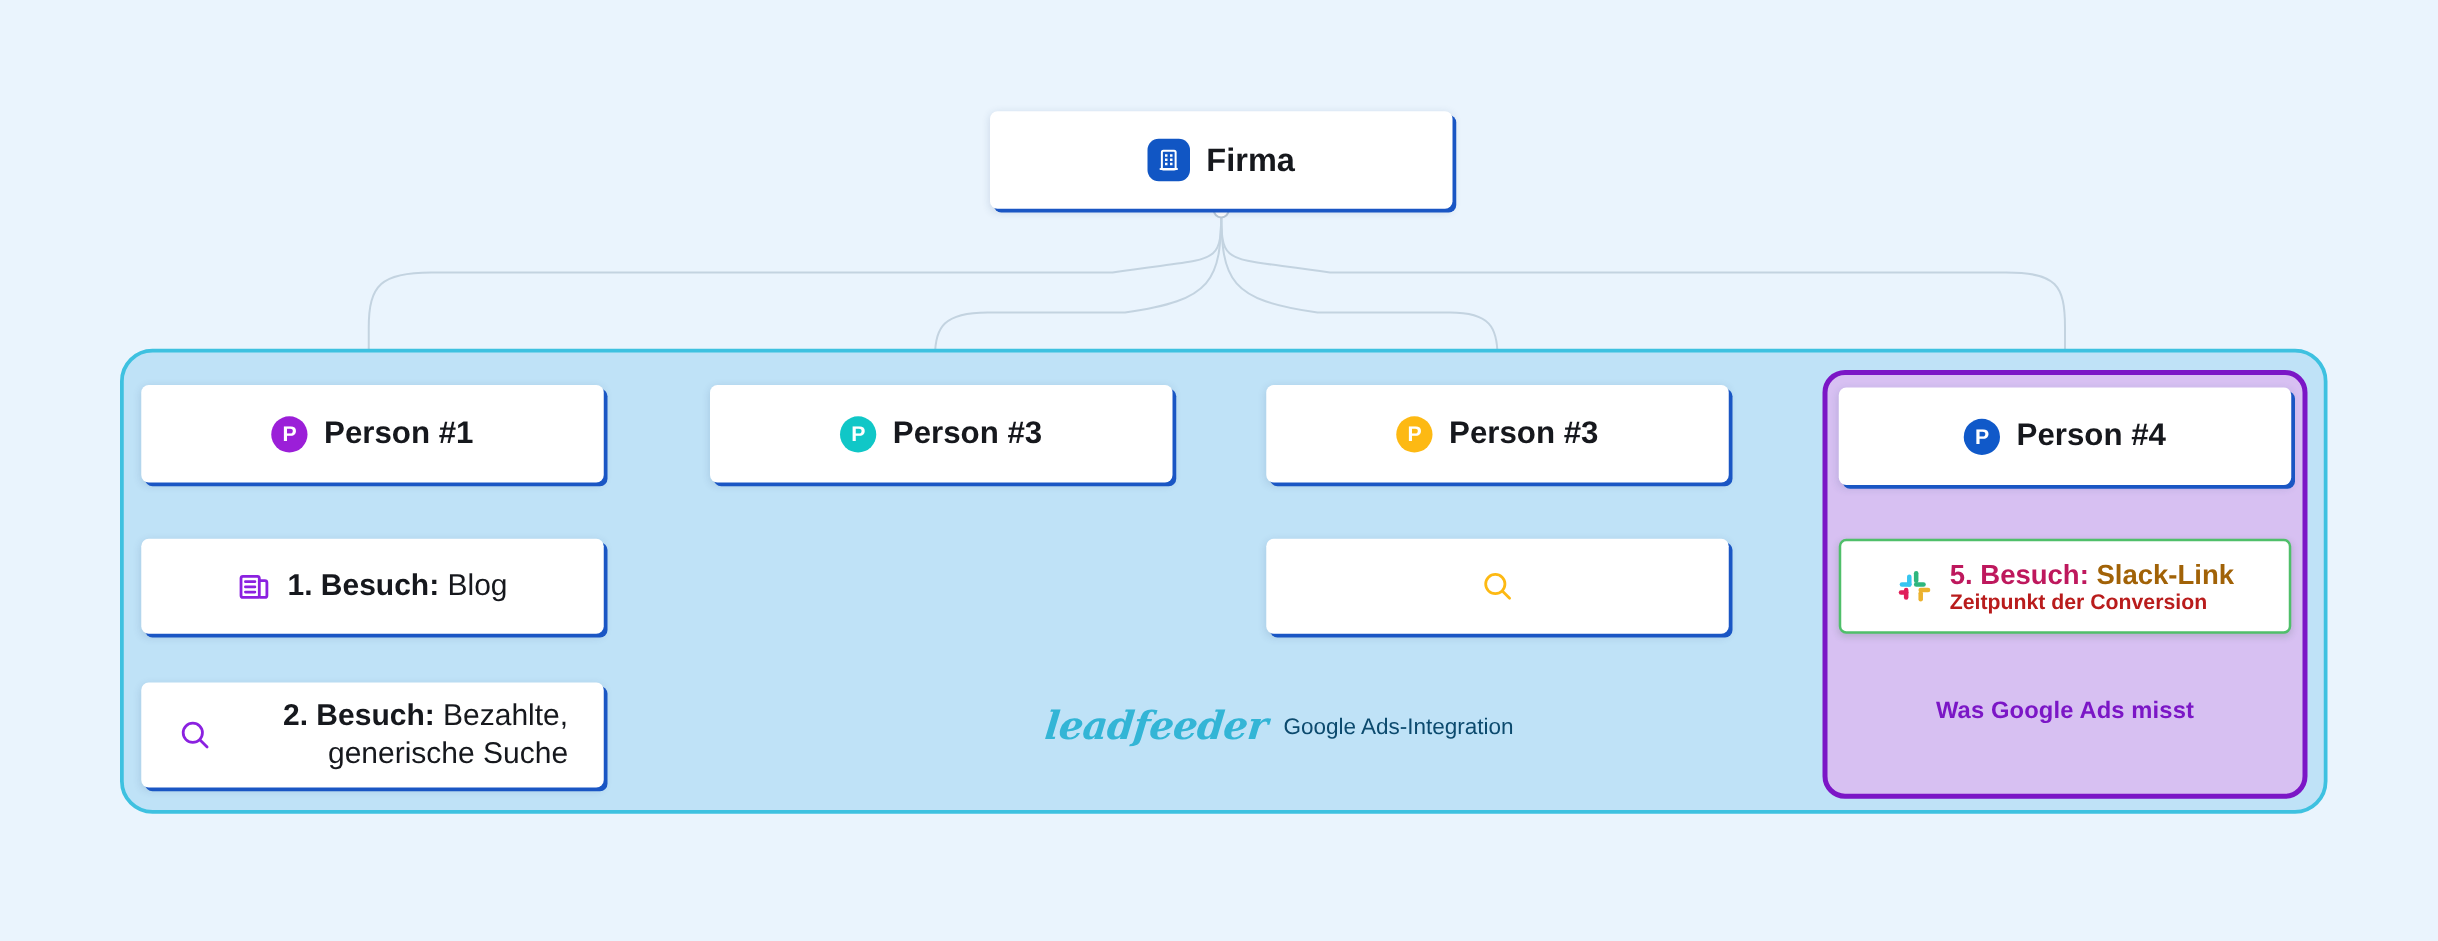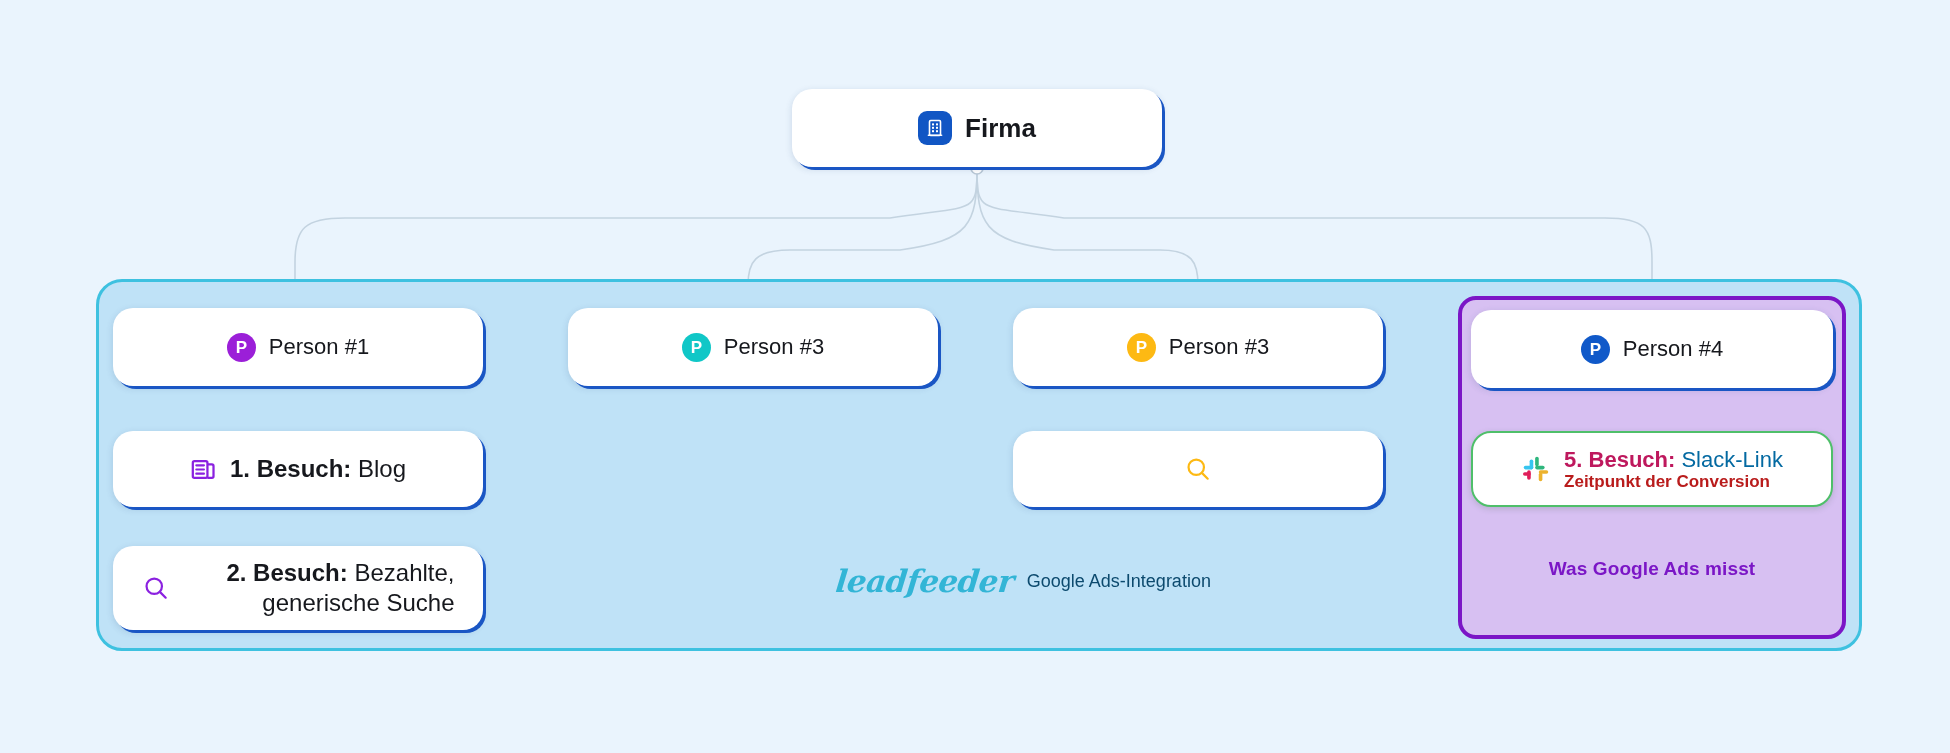--- a/index.html
+++ b/index.html
@@ -35,21 +35,21 @@
     color: #7b16c6;
     font-size: 19px;
     font-weight: bold;
     letter-spacing: .1px;
   }
 
   
   .card {
     position: absolute;
     background: #ffffff;
-    border-radius: 20px;
+    border-radius: 6px;
     box-shadow: 3px 3px 0 0 #1a56c4, 0 2px 7px rgba(30,60,110,.16);
     display: flex;
     align-items: center;
     justify-content: center;
   }
   .card-inner {
     display: flex;
     align-items: center;
     gap: 13px;
   }
@@ -66,21 +66,21 @@
     left: 792px; top: 89px; width: 370px; height: 78px;
   }
   #firma .card-label { font-size: 26px; font-weight: bold; }
 
   
   .person { width: 370px; height: 78px; top: 308px; }
   #person1 { left: 113px; }
   #person2 { left: 568px; }
   #person3 { left: 1013px; }
   #person4 { left: 1471px; width: 362px; top: 310px; }
-  .person .card-label { font-size: 22px; font-weight: normal; }
+  .person .card-label { font-size: 25px; font-weight: bold; }
 
   
   .visit { width: 370px; }
   #visit1 { left: 113px; top: 431px; height: 76px; }
   #visit2 { left: 113px; top: 546px; height: 84px; text-align: right; }
   #visit3 { left: 568px; top: 428px; height: 84px; }
   #visit4 { left: 1013px; top: 431px; height: 76px; }
   #visit5 {
     left: 1471px; top: 431px; width: 362px; height: 76px;
     box-shadow: 0 2px 6px rgba(40,80,50,.18);
@@ -110,21 +110,21 @@
     display: flex; align-items: center; justify-content: center;
     flex: 0 0 auto;
   }
 
   .glyph { flex: 0 0 auto; display: flex; align-items: center; justify-content: center; }
 
   
   .slack-text { display: flex; flex-direction: column; line-height: 1.15; }
   .slack-line1 { font-size: 22px; }
   .slack-line1 .g { color: #be185d; font-weight: bold; }
-  .slack-line1 .d { color: #0369a1; font-weight: normal; }
+  .slack-line1 .d { color: #a16207; font-weight: bold; }
   .slack-line2 { font-size: 17px; color: #b91c1c; font-weight: bold; }
 
   
   .brand {
     position: absolute;
     left: 836px; top: 563px;
     display: flex; align-items: center; gap: 13px;
   }
   .brand-mark {
     font-family: "DejaVu Serif", serif;

